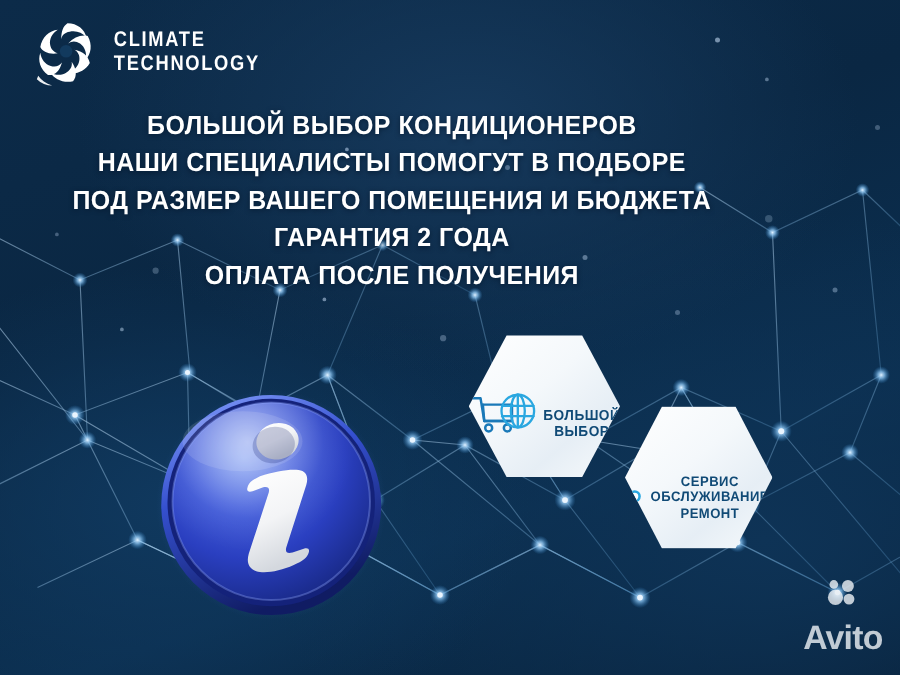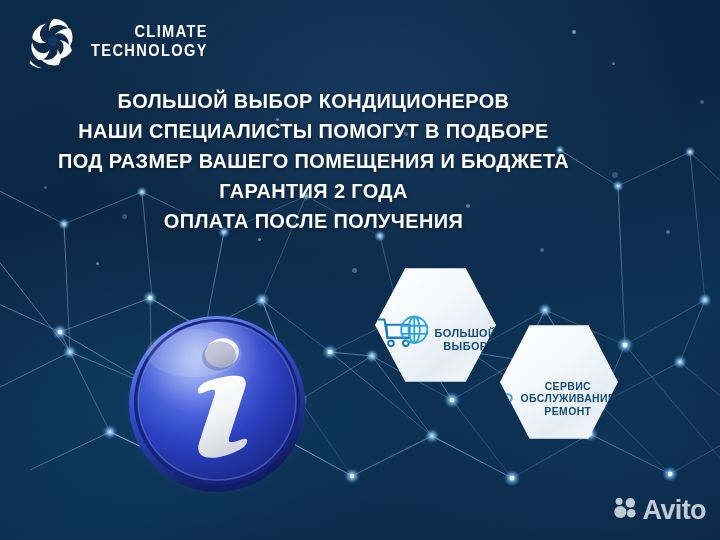--- a/index.html
+++ b/index.html
@@ -18,21 +18,21 @@
   }
 
   
   .netlayer{position:absolute;inset:0;}
   .netlayer svg{display:block;width:100%;height:100%;}
 
   
   .dust{position:absolute;border-radius:50%;background:#cfe6ff;pointer-events:none;}
 
   
-  .topbar{position:absolute;left:0;top:0;width:720px;height:44px;text-align:right;}
+  .topbar{position:absolute;left:0;top:0;width:720px;height:44px;}
   .title-band{
     position:absolute;right:0;top:0;width:232px;height:42px;
     background:linear-gradient(90deg, rgba(6,14,24,.0) 0%, rgba(6,13,22,.85) 22%, #070d16 60%, #05090f 100%);
   }
   .title-band .t{
     position:absolute;right:18px;top:6px;
     color:#ffffff;font-size:21px;letter-spacing:2.4px;font-weight:700;
     font-family:"Liberation Sans Narrow","Liberation Sans",sans-serif;
     transform:scaleX(.92);transform-origin:right center;
   }
@@ -86,21 +86,21 @@
 
   #hex-service{left:500px;top:323px;width:118px;height:118px;padding-top:24px;justify-content:flex-end;}
   #hex-service .cap{font-size:11px;margin-top:9px;}
 
   #hex-warranty{left:377px;top:388px;width:121px;height:118px;padding-top:22px;}
   #hex-warranty .cap{font-size:11.5px;margin-top:8px;}
 
   
   .avito{
     position:absolute;right:14px;bottom:14px;
-    display:flex;align-items:center;gap:4px;opacity:.82;
+    display:flex;align-items:center;gap:4px;opacity:.82;flex-direction:column;
   }
   .avito .wm-text{
     color:#e9eef3;font-size:27px;font-weight:700;letter-spacing:-.6px;
     font-family:"Liberation Sans",sans-serif;
   }
 </style>
 </head>
 <body>
 
 <div class="canvas">

